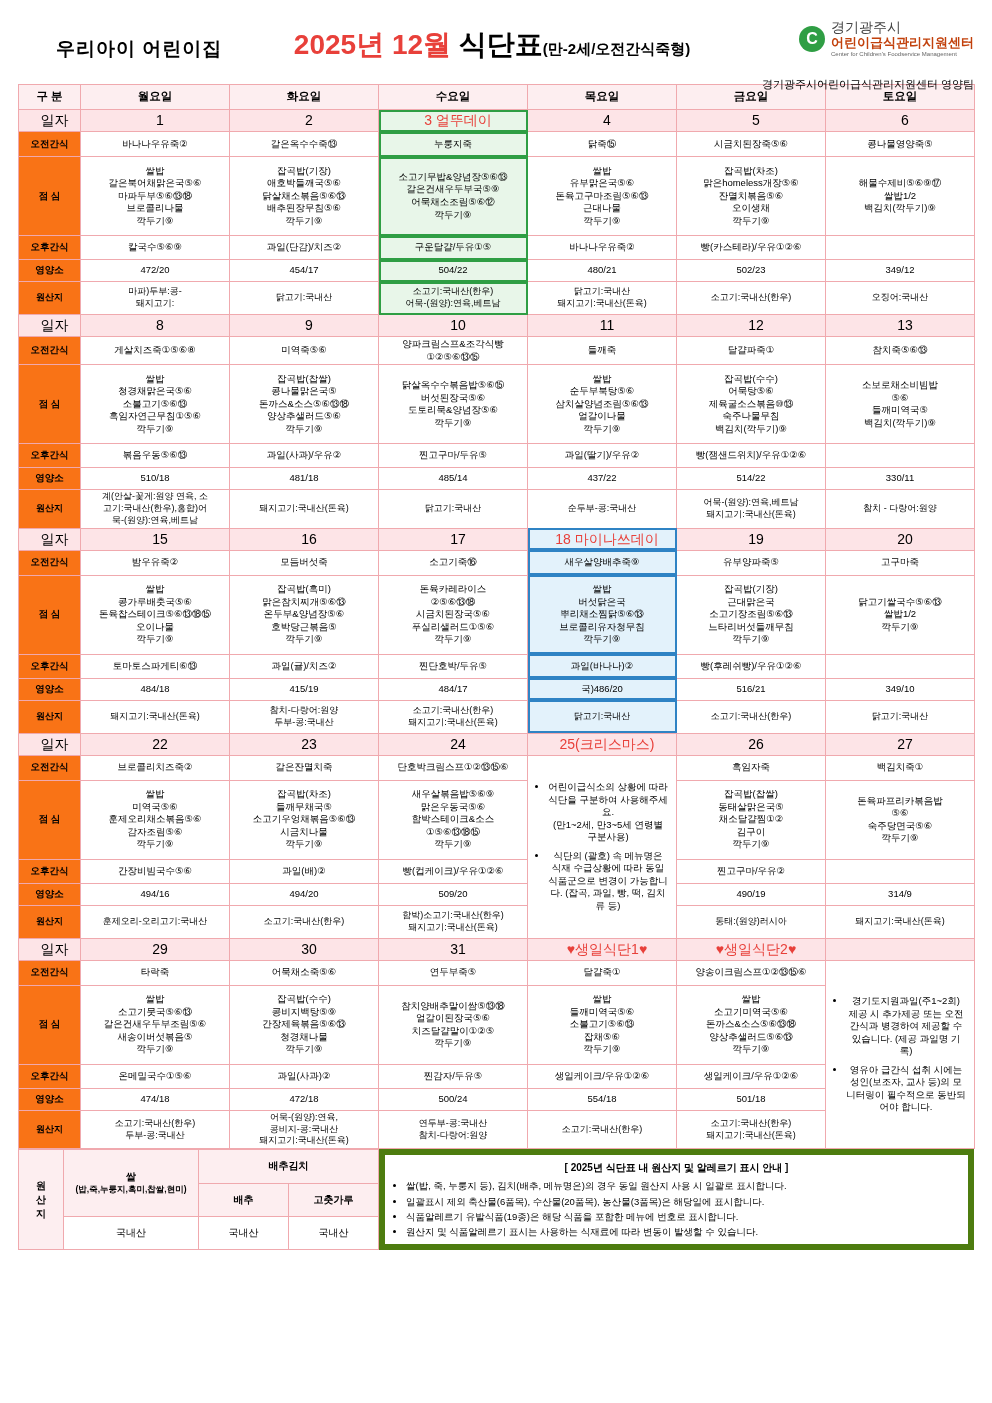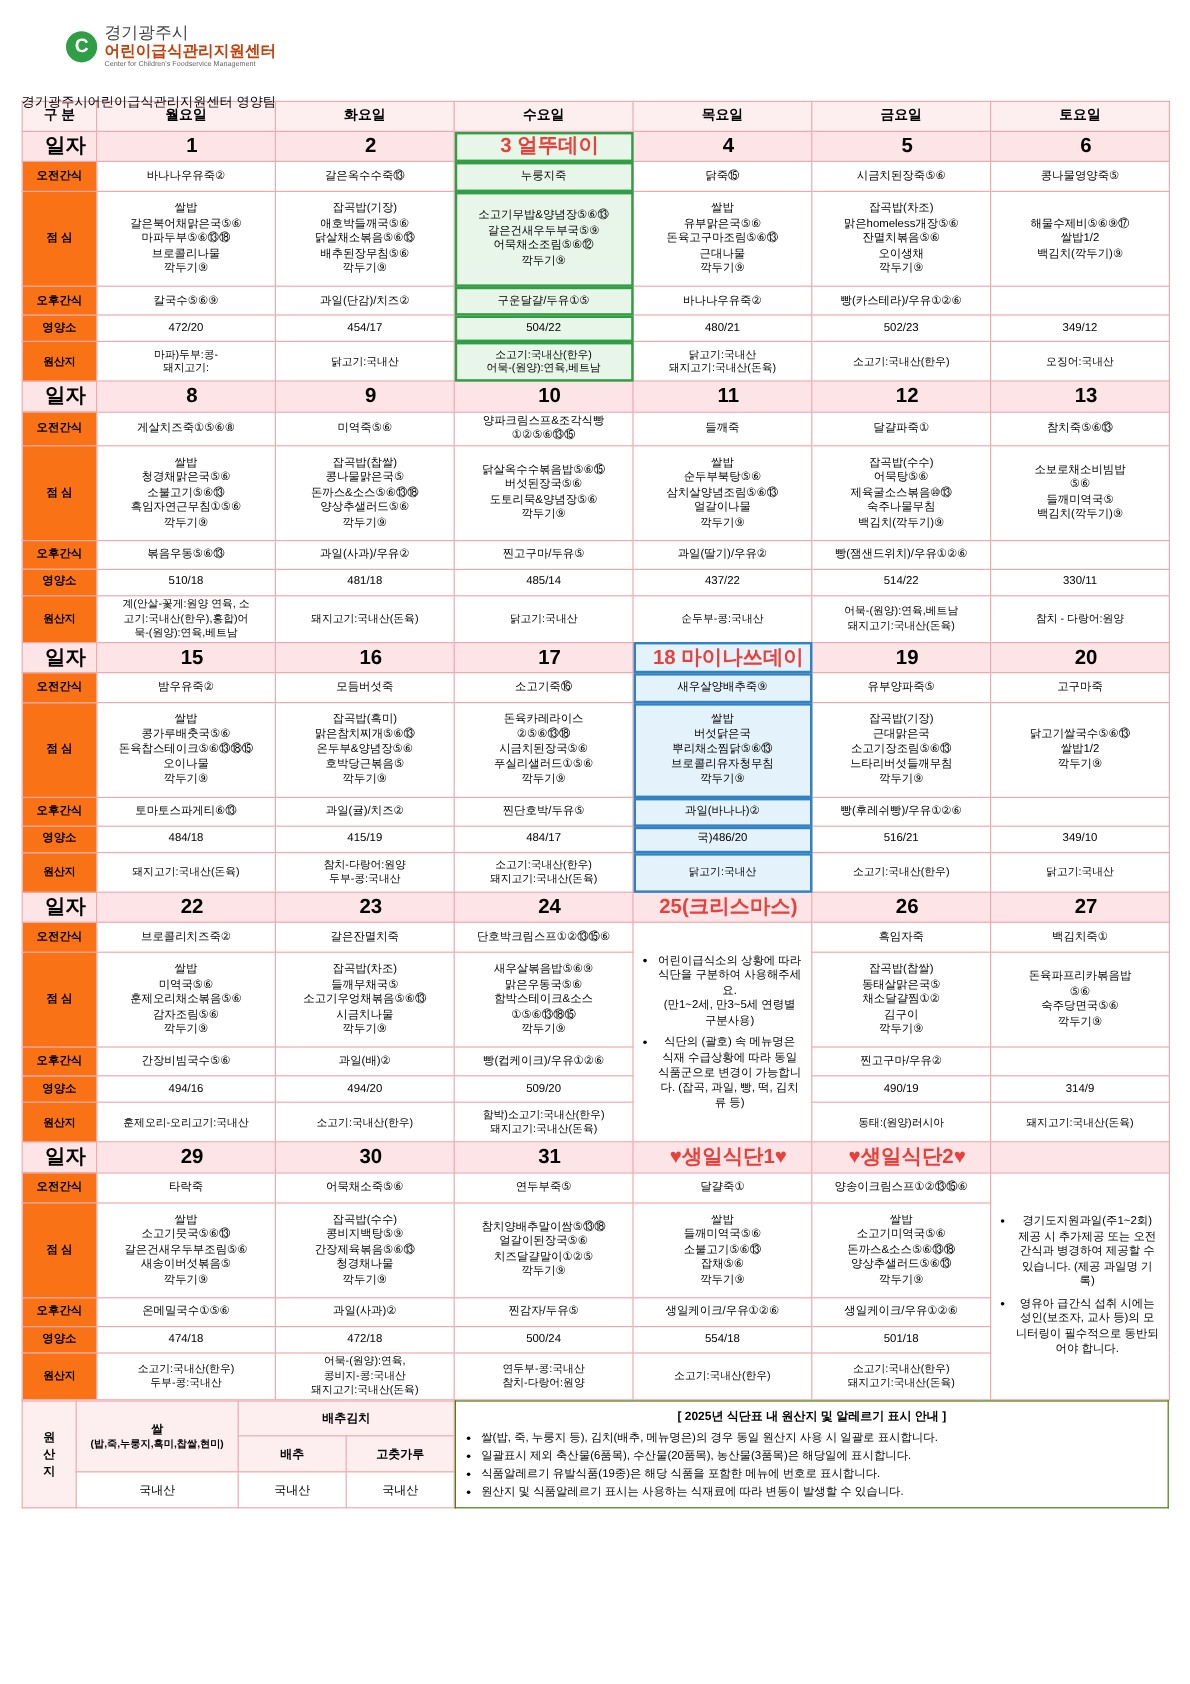--- a/index.html
+++ b/index.html
@@ -19,48 +19,56 @@
   .logo-txt .l1{font-size:14px;color:#444;line-height:1.1;text-align:left;}
   .logo-txt .l2{font-size:13px;font-weight:bold;color:#c2410c;line-height:1.2;text-align:left;}
   .logo-txt .l3{font-size:6px;color:#666;line-height:1.1;text-align:left;}
   .hdr-right .team{font-size:11px;margin-top:19px;}
   
   table.menu{border-collapse:collapse;width:956px;table-layout:fixed;}
   table.menu td,table.menu th{border:1px solid #f0a9ae;font-size:9.5px;text-align:center;
       vertical-align:middle;padding:1px 2px;line-height:1.32;}
   .col-label{width:62px;background:#f97316;font-weight:bold;font-size:10.5px;}
   tr.hdrrow td{background:#fdeef0;font-weight:bold;font-size:11.5px;height:22px;}
-  tr.daterow td{background:#fde4e7;font-weight:bold;font-size:17px;height:19px;padding-left:12px;}
+  tr.daterow td{background:#fde4e7;font-weight:normal;font-size:14px;height:19px;padding-left:12px;}
   tr.snackrow td{height:22px;}
   tr.lunchrow td{height:76px;}
   tr.pmrow td{height:21px;}
   tr.nutrow td{height:19px;}
   tr.origrow td{height:30px;font-size:9px;}
   .hl-green{background:#e8f6e9 !important;outline:2px solid #2f9e44;outline-offset:-2px;}
   .hl-blue{background:#e3f2fb !important;outline:2px solid #2f83c4;outline-offset:-2px;}
   .redtxt{color:#e8403a;}
   td.note{text-align:left;font-size:9.5px;padding:4px 7px;line-height:1.55;vertical-align:top;}
   td.note ul{margin:6px;padding-left:12px;}
   td.note li{margin-bottom:6px;}
   
   .footer{display:flex;margin-top:0px;width:956px;}
   table.origin{border-collapse:collapse;table-layout:fixed;}
   table.origin td{border:1px solid #f0a9ae;font-size:10px;text-align:center;padding:3px 2px;}
   .origin-head{background:#fdeef0;font-weight:bold;}
   table.guide{border-collapse:collapse;flex:1;}
-  table.guide td{border:1px solid #4d7c0f;font-size:9.5px;text-align:left;padding:5px 8px;line-height:1.6;}
+  table.guide td{border:6px solid #4d7c0f;font-size:9.5px;text-align:left;padding:5px 8px;line-height:1.6;}
   .guide-title{text-align:center;font-weight:bold;font-size:10px;margin-bottom:2px;}
   .guide ul{margin:0;padding-left:13px;}
 </style>
 </head>
 <body>
 
 <div class="page">
 
   <div class="hdr">
+    <div class="hdr-left">우리아이 어린이집</div>
+    <div class="hdr-mid">
+      <div class="t1">
+        <span class="mon">2025년</span>
+        <span class="mon">12월</span>
+        <span>식단표</span><span class="sub">(만-2세/오전간식죽형)</span>
+      </div>
+    </div>
     <div class="hdr-right">
       <div class="logo-row">
         <div class="logo-mark">C</div>
         <div class="logo-txt">
           <div class="l1">경기광주시</div>
           <div class="l2">어린이급식관리지원센터</div>
           <div class="l3">Center for Children's Foodservice Management</div>
         </div>
       </div>
       <div class="team">경기광주시어린이급식관리지원센터  영양팀</div>

